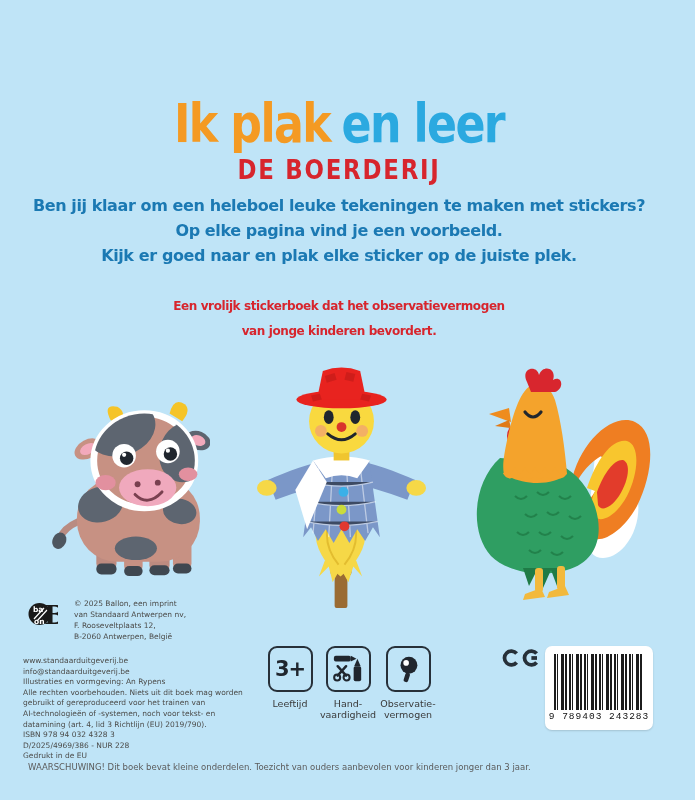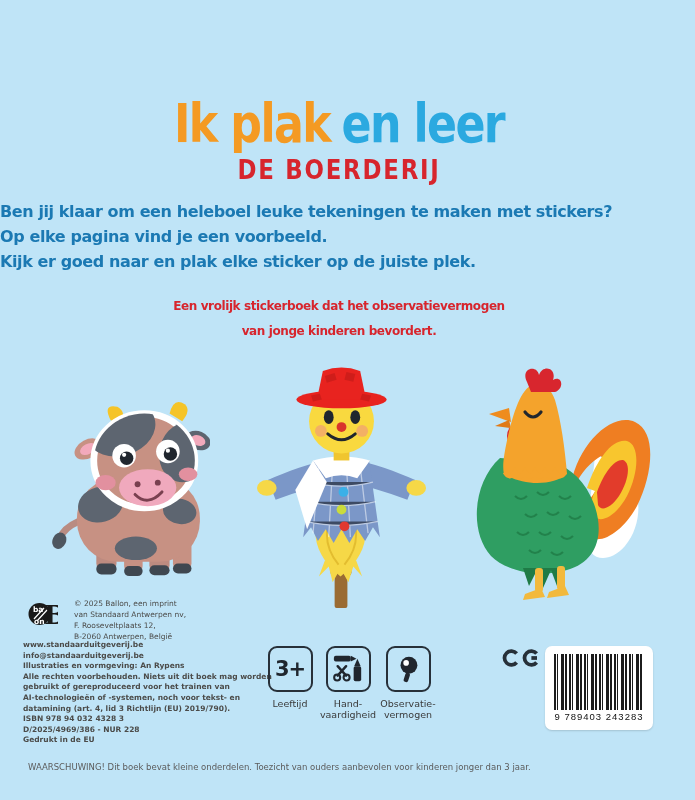--- a/index.html
+++ b/index.html
@@ -16,56 +16,56 @@
   .title{position:absolute;left:0;top:48px;width:678px;text-align:center;
     font-size:54px;font-weight:800;letter-spacing:-2px;line-height:80px;
     transform:scaleX(0.82);transform-origin:50% 50%;white-space:nowrap;}
   .title .t-orange{color:#f49a23;margin-right:14px;}
   .title .t-blue{color:#2ba9e0;}
   .subtitle{position:absolute;left:0;top:130px;width:678px;text-align:center;
     color:#d7252d;font-size:26px;font-weight:800;letter-spacing:2px;line-height:36px;
     transform:scaleX(0.88);transform-origin:50% 50%;white-space:nowrap;}
 
   
-  .intro{position:absolute;left:0;top:193px;width:678px;text-align:left;
-    color:#1b79b3;font-size:16px;font-weight:700;line-height:25px;letter-spacing:-0.4px;margin-top:6px;}
+  .intro{position:absolute;left:0;top:193px;width:678px;text-align:center;
+    color:#1b79b3;font-size:16px;font-weight:700;line-height:25px;letter-spacing:-0.4px;}
   .tagline{position:absolute;left:0;top:294px;width:678px;text-align:center;
     color:#d7252d;font-size:12px;font-weight:700;line-height:25px;letter-spacing:-0.4px;}
 
   
   .illos{position:absolute;left:0;top:0;width:678px;height:0;}
   .illo{position:absolute;}
   .illo-cow{left:50px;top:388px;width:160px;height:212px;}
   .illo-scare{left:256px;top:362px;width:172px;height:250px;}
   .illo-rooster{left:445px;top:366px;width:212px;height:236px;}
 
   
   .logo{position:absolute;left:28px;top:598px;width:30px;height:32px;}
   .imprint{position:absolute;left:74px;top:598px;color:#4b4b49;font-size:7.5px;line-height:11px;}
-  .colophon{position:absolute;left:23px;top:640px;color:#4b4b49;font-size:7.5px;line-height:10.6px;font-weight:bold;}
+  .colophon{position:absolute;left:23px;top:656px;color:#4b4b49;font-size:7.5px;line-height:10.6px;}
 
   
   .badge-col{position:absolute;top:646px;width:58px;text-align:center;}
   .badge-col.b0{left:261px;} .badge-col.b1{left:319px;} .badge-col.b2{left:379px;}
   .badge-box{width:41px;height:42px;margin:0 auto;border:2.5px solid #273039;border-radius:9px;
     display:flex;align-items:center;justify-content:center;}
   .badge-age{font-size:21px;font-weight:800;color:#20262e;letter-spacing:-1px;}
   .badge-label{margin-top:6px;font-size:9.5px;line-height:11px;color:#3a3a3a;}
 
   
   .ce{position:absolute;left:502px;top:645px;width:40px;height:26px;}
   .barcode{position:absolute;left:545px;top:646px;width:108px;height:84px;background:#fff;
     border-radius:7px;box-shadow:0 1px 2px rgba(0,0,0,.15);text-align:center;}
   .bars{margin:8px auto 0;width:90px;height:56px;
     background:repeating-linear-gradient(90deg,
       #1c1c1c 0 2px, transparent 2px 3px,
       #1c1c1c 3px 4px, transparent 4px 7px,
       #1c1c1c 7px 10px, transparent 10px 11px,
       #1c1c1c 11px 13px, transparent 13px 15px);}
-  .digits{margin-top:1px;font-family:Liberation Sans, sans-serif;
+  .digits{margin-top:1px;font-family:Liberation Mono, monospace;
     font-size:9.5px;color:#111;letter-spacing:1px;white-space:nowrap;}
 
   .warning{position:absolute;left:28px;top:762px;width:620px;
     color:#5b5b5b;font-size:8.5px;line-height:11px;}
 </style>
 </head>
 <body>
 
 <div class="page">
   <div class="spine"></div>

